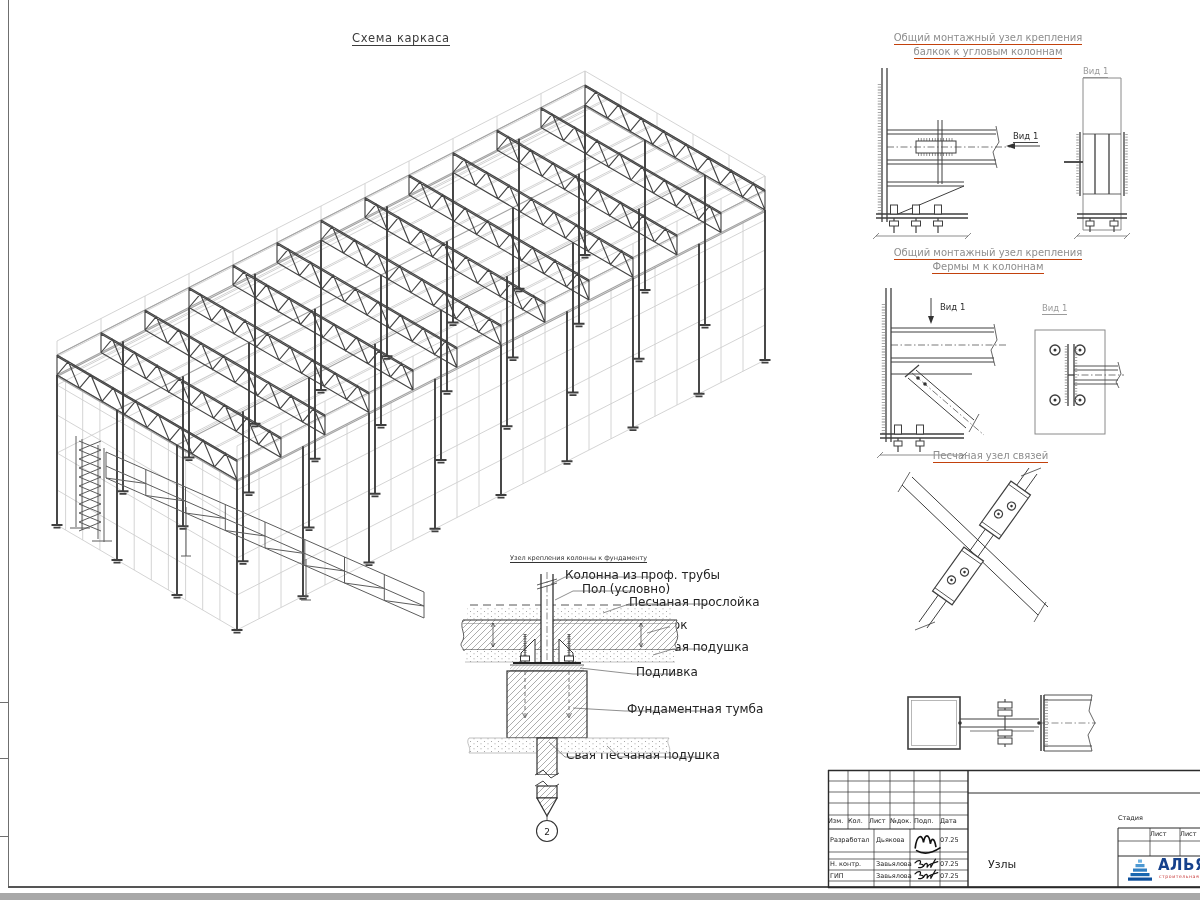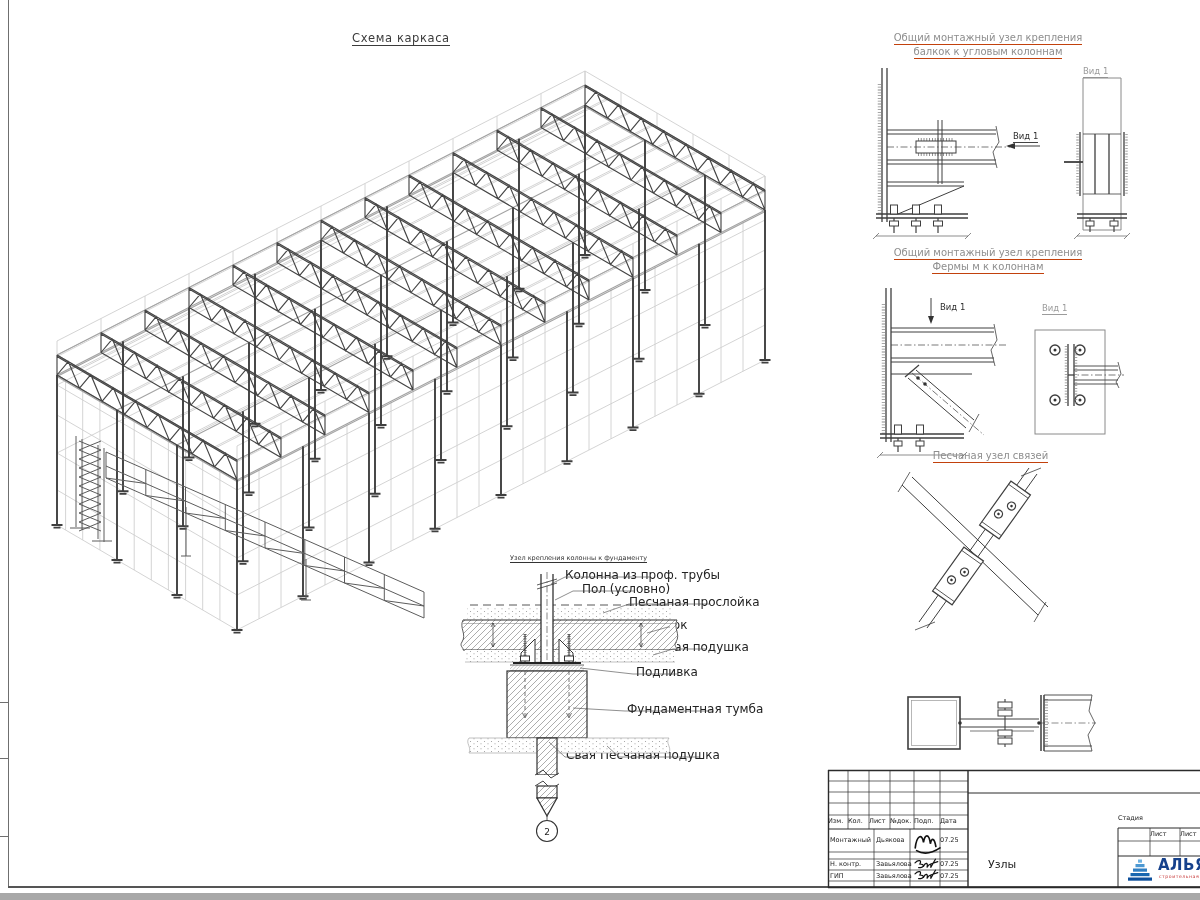--- a/index.html
+++ b/index.html
@@ -291,21 +291,21 @@
         <path stroke-width="0.7" d="M290,71 H380 M322,58 V86 M352,58 V86"></path>
       </g>
     </svg>
     <span class="tb-txt ctr" style="left:0;width:20px;top:47px">Изм.</span>
     <span class="tb-txt ctr" style="left:20px;width:21px;top:47px">Кол.</span>
     <span class="tb-txt ctr" style="left:41px;width:21px;top:47px">Лист</span>
     <span class="tb-txt ctr" style="left:62px;width:46px;top:47px">№док.</span>
     <span class="tb-txt ctr" style="left:86px;width:26px;top:47px">Подп.</span>
     <span class="tb-txt ctr" style="left:112px;width:32px;top:47px">Дата</span>
 
-    <span class="tb-txt" style="left:2px;top:66px">Монтажный</span>
+    <span class="tb-txt" style="left:2px;top:66px">Разработал</span>
     <span class="tb-txt" style="left:48px;top:66px">Дьякова</span>
     <span class="tb-txt ctr" style="left:112px;width:28px;top:66px">07.25</span>
     <span class="tb-txt" style="left:2px;top:90px">Н. контр.</span>
     <span class="tb-txt" style="left:48px;top:90px">Завьялова</span>
     <span class="tb-txt ctr" style="left:112px;width:28px;top:90px">07.25</span>
     <span class="tb-txt" style="left:2px;top:102px">ГИП</span>
     <span class="tb-txt" style="left:48px;top:102px">Завьялова</span>
     <span class="tb-txt ctr" style="left:112px;width:28px;top:102px">07.25</span>
 
     <svg style="left:84px;top:60px" width="34" height="22" viewBox="0 0 24 16">

